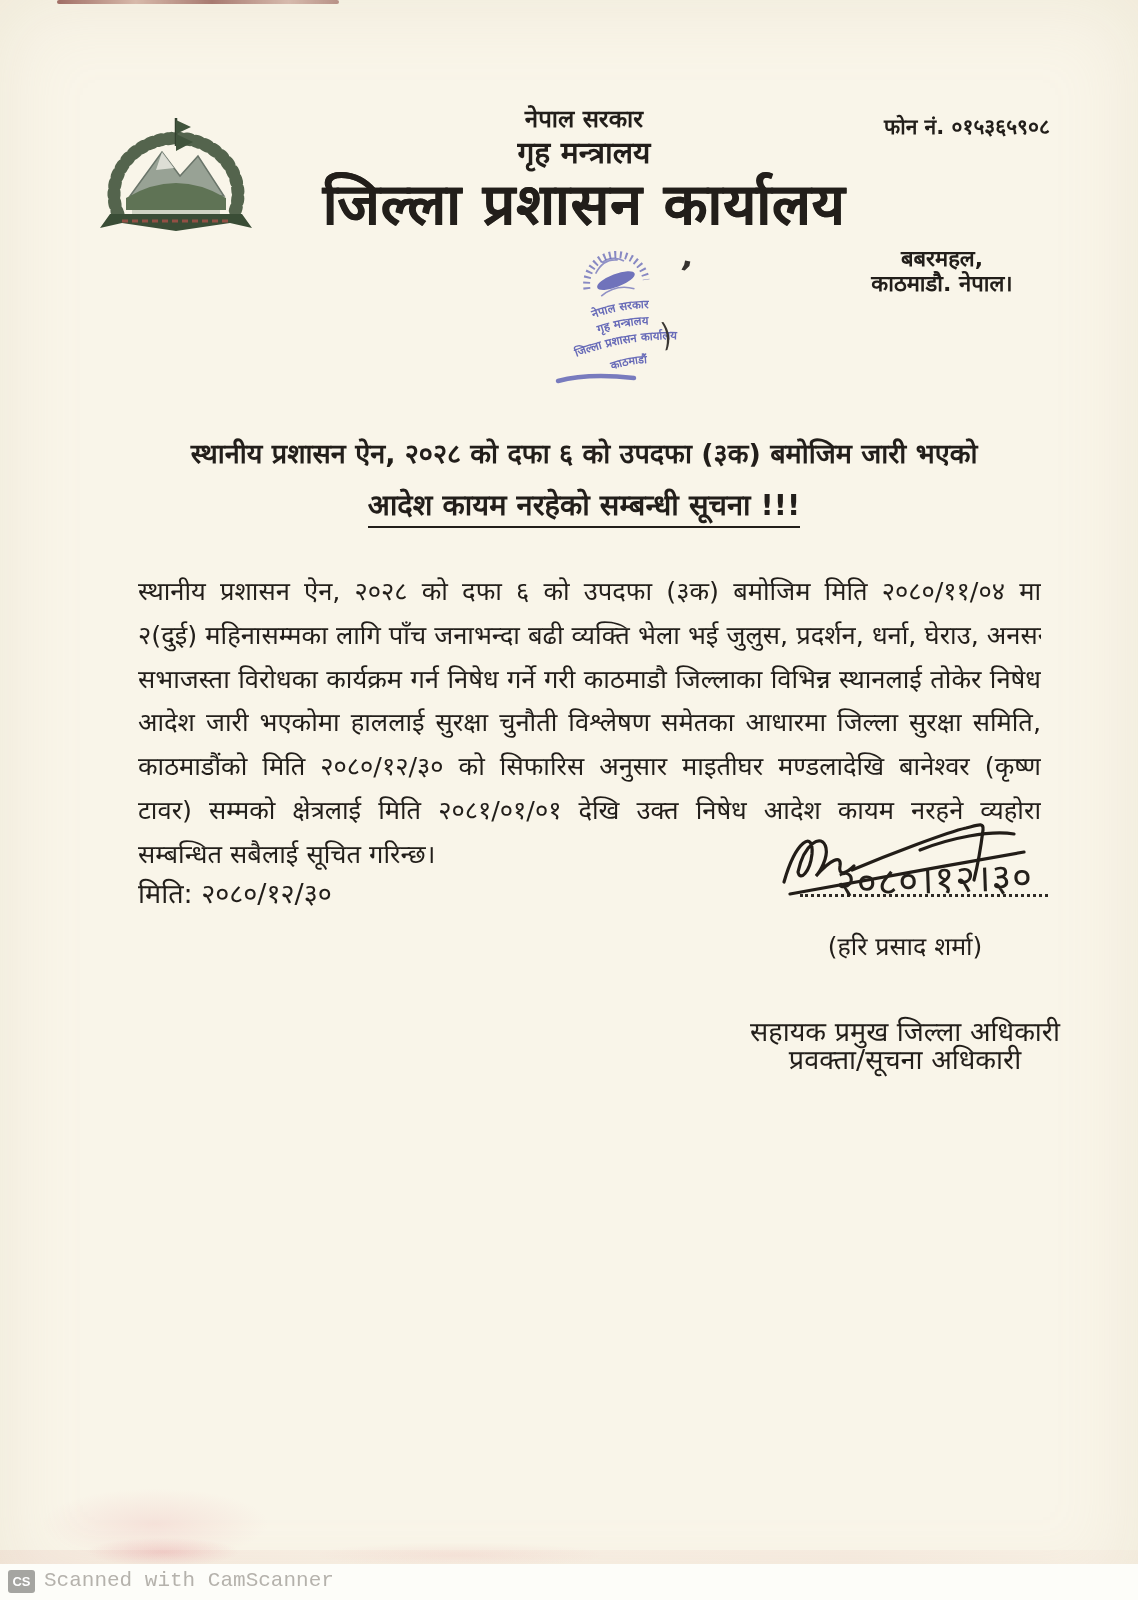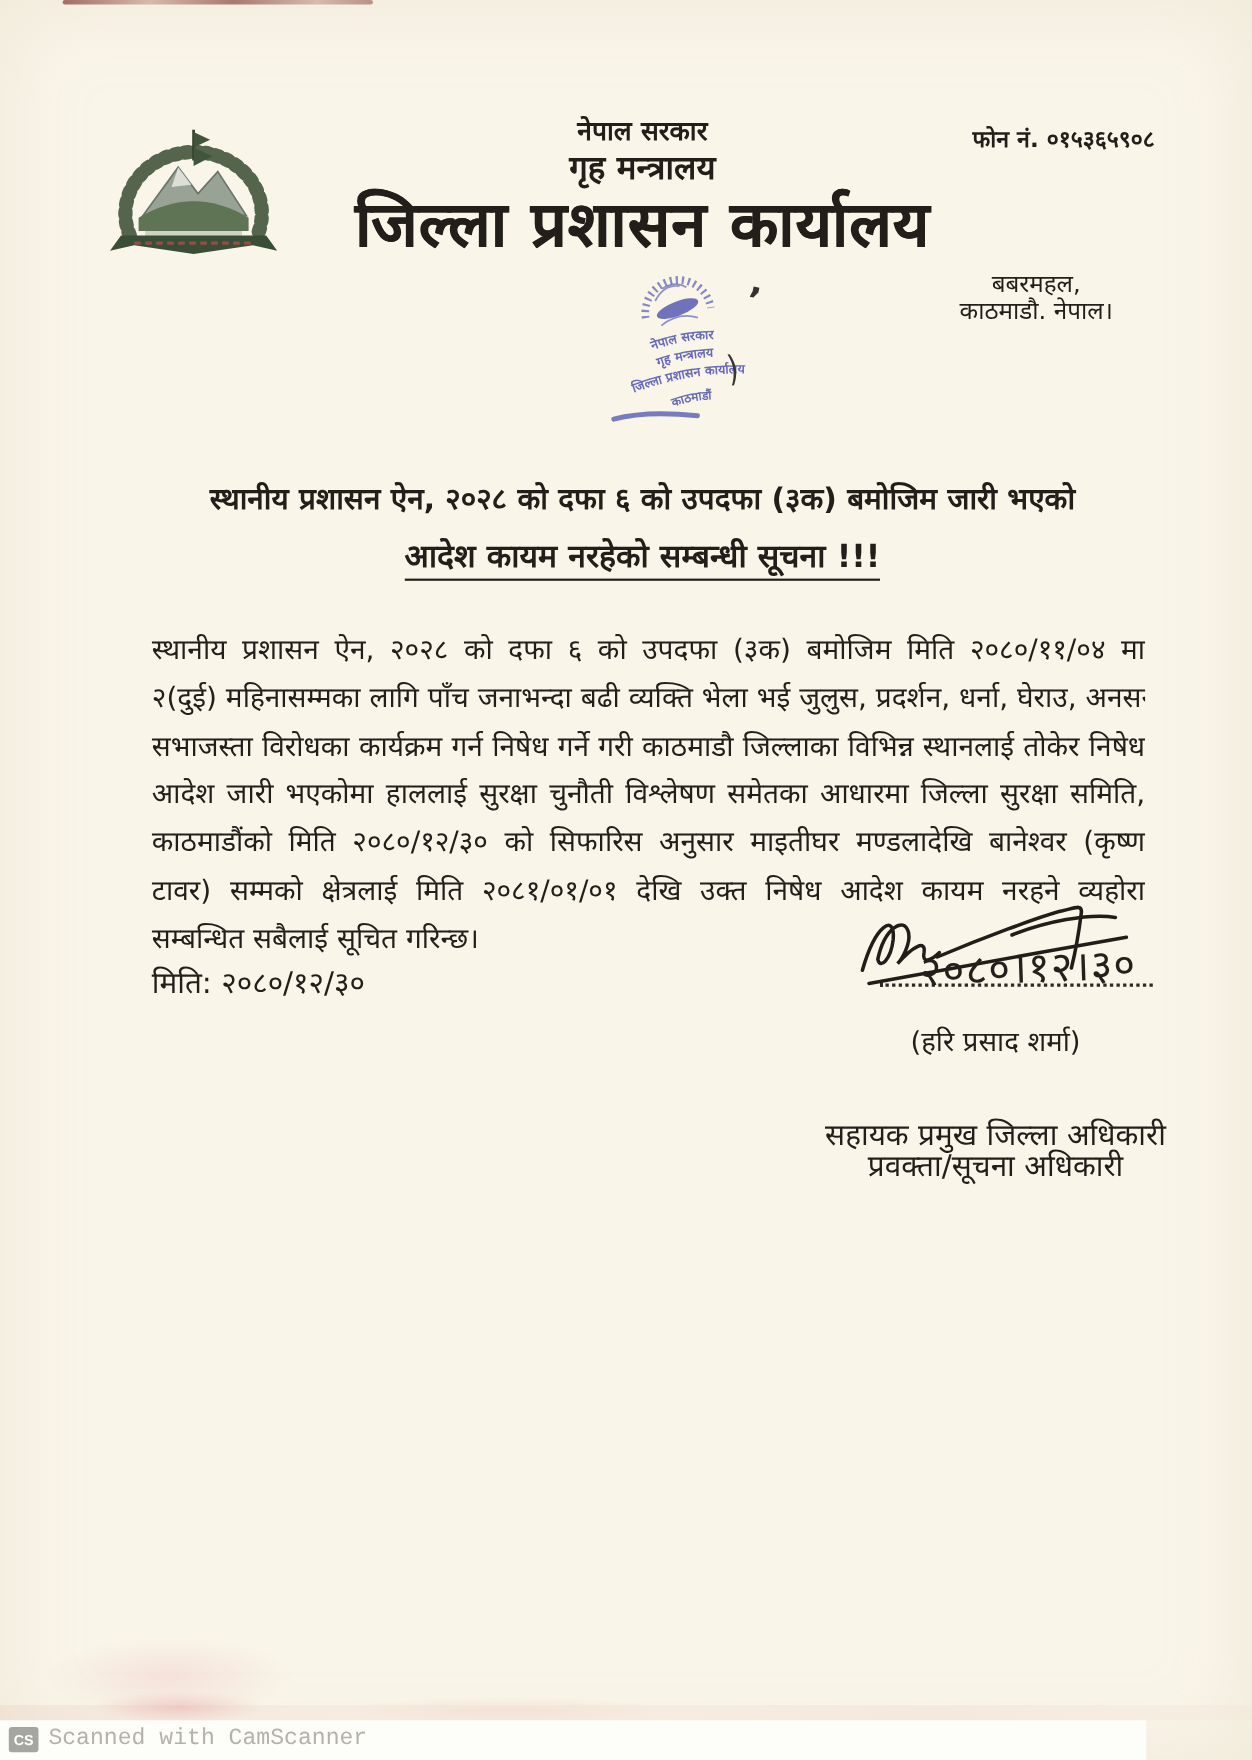--- a/index.html
+++ b/index.html
@@ -23,21 +23,21 @@
   .smudge1{left:40px;top:1488px;width:230px;height:72px;background:radial-gradient(ellipse at center,rgba(228,140,150,.18),transparent 70%);}
   .smudge2{left:88px;top:1538px;width:150px;height:28px;background:radial-gradient(ellipse at center,rgba(222,118,130,.26),transparent 72%);}
   .smudge3{left:320px;top:1543px;width:280px;height:24px;background:radial-gradient(ellipse at center,rgba(228,150,150,.15),transparent 75%);}
   .smudge4{left:0;top:1550px;width:1138px;height:14px;background:linear-gradient(90deg,rgba(215,145,140,.12),rgba(230,170,165,.07) 40%,rgba(215,145,140,.10) 75%,rgba(230,170,165,.05));}
   
   .center-col{left:30px;right:0;text-align:center;white-space:nowrap;}
   .gov-line{top:101px;font-size:24px;font-weight:bold;}
   .ministry-line{top:131px;font-size:30px;font-weight:bold;}
   .office-line{top:163px;font-size:57px;font-weight:bold;letter-spacing:1px;text-shadow:.6px 0 0 currentColor;}
   .phone{left:884px;top:112px;font-size:21px;font-weight:bold;white-space:nowrap;}
-  .address{left:842px;top:246px;width:200px;text-align:center;font-size:22px;font-weight:normal;line-height:25px;}
+  .address{left:842px;top:246px;width:200px;text-align:center;font-size:22px;font-weight:bold;line-height:25px;}
   .emblem{left:92px;top:110px;width:168px;height:132px;}
   
   .stamp{left:546px;top:230px;width:154px;height:158px;opacity:.92;}
   .stamp text{font-family:"DejaVu Sans","Liberation Sans",sans-serif;font-weight:bold;}
   .pen-apostrophe{left:679px;top:254px;font-size:32px;font-weight:bold;color:#35322e;transform:rotate(12deg);}
   .pen-curve{left:660px;top:316px;font-size:32px;color:#3a3733;transform:rotate(-8deg) scaleX(.8);}
   
   .subject1{top:434px;font-size:27px;font-weight:bold;}
   .subject2{top:484px;font-size:29px;font-weight:bold;}
   .subject2 span{border-bottom:2.5px solid #221e1a;padding-bottom:4px;}
@@ -48,21 +48,21 @@
   .body-line.last{text-align:left;text-align-last:left;}
   .date-line{left:138px;top:874px;font-size:27px;}
   
   .sig-svg{left:770px;top:820px;width:272px;height:86px;}
   .sig-dots{left:800px;top:866px;width:248px;height:28px;border-bottom:3px dotted #2e2a25;}
   .sig-date{left:836px;top:852px;font-size:38px;letter-spacing:1px;color:#24201b;transform:rotate(-2deg);white-space:nowrap;}
   .sig-name{left:745px;top:928px;width:320px;text-align:center;font-size:25px;}
   .sig-title1{left:735px;top:1012px;width:340px;text-align:center;font-size:27px;}
   .sig-title2{left:735px;top:1008px;width:340px;text-align:center;font-size:27px;margin-top:32px;}
   
-  .footer-bar{left:0;top:1564px;width:1042px;height:36px;background:#fdfdf9;}
+  .footer-bar{left:0;top:1564px;width:1138px;height:36px;background:#fdfdf9;}
   .cs-icon{left:8px;top:1570px;width:27px;height:23px;background:#a5a5a1;border-radius:3px;
     color:#ffffff;font-size:13px;font-weight:bold;display:flex;align-items:center;justify-content:center;
     font-family:"Liberation Sans",sans-serif;}
   .wm-text{left:44px;top:1569px;font-size:21px;color:#b5b2ac;font-family:Liberation Mono, monospace;}
 </style>
 </head>
 <body>
 
 <div class="page">
 

